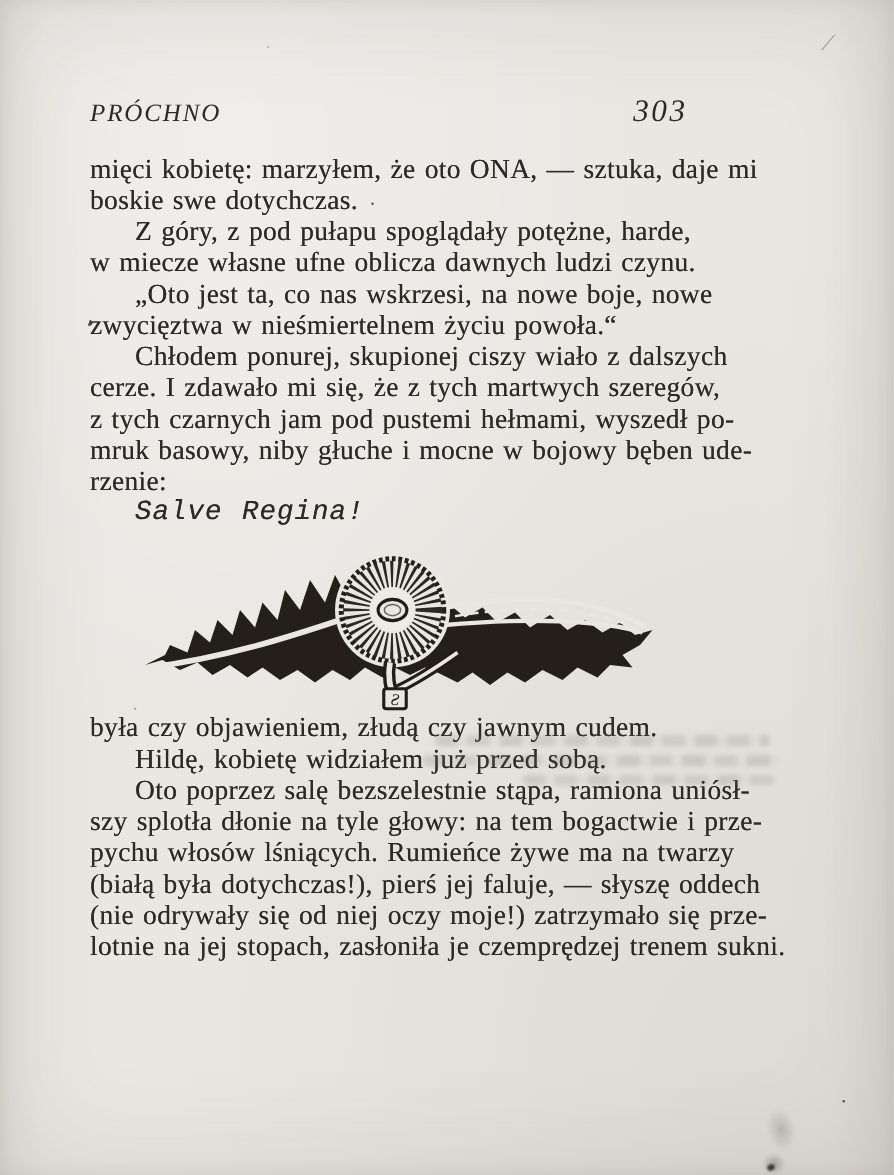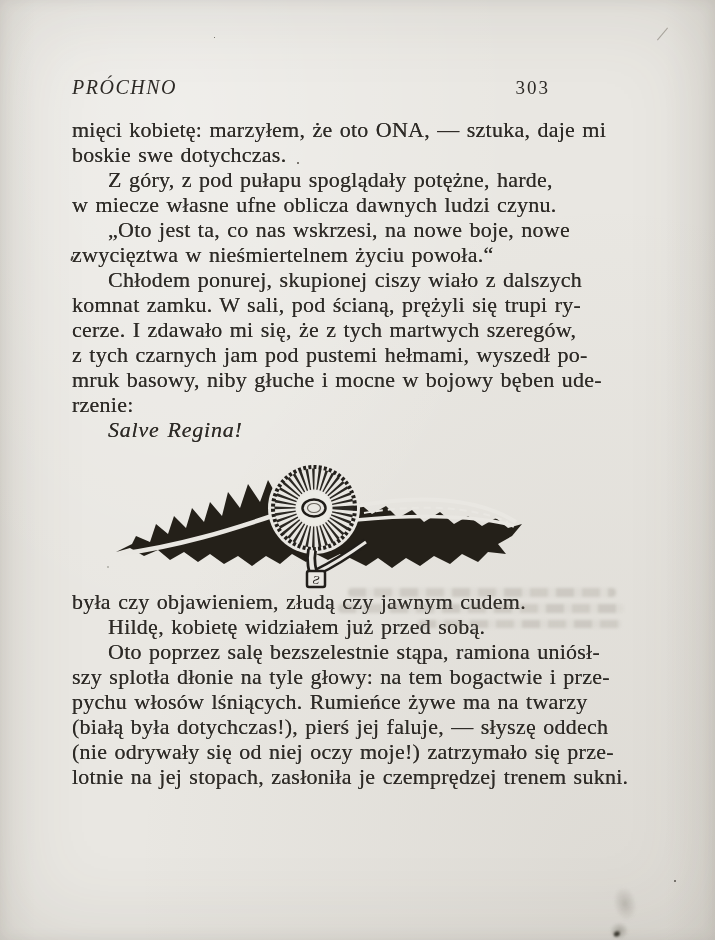--- a/index.html
+++ b/index.html
@@ -22,34 +22,34 @@
     overflow:hidden;
   }
   .content{ width:478px; margin-left:72px; color:#2d2a26; }
   .running-head{
     display:flex; justify-content:space-between; align-items:baseline;
     margin-bottom:18px;
   }
   .book-title{
     font-style:italic; font-size:20px; letter-spacing:1.5px; font-weight:500;
   }
-  .page-number{ font-size:19px; letter-spacing:2px; }
+  .page-number{ font-style:italic; font-size:25px; letter-spacing:2px; }
   p.para{ margin:0; padding:0; }
   .line{
     display:block;
     font-size:22px; line-height:25px;
     letter-spacing:.25px; word-spacing:1.5px;
     text-align:justify; text-align-last:justify;
     white-space:nowrap;
     text-shadow:0 0 .4px rgba(45,42,38,.8);
   }
   .line.last{ text-align-last:left; }
   .line.indent{ text-indent:36px; }
   .line.italic{ font-style:italic; letter-spacing:.8px; }
-  .salve{ margin-top:12px; }
+  .salve{ margin-top:12px;font-family:Liberation Mono, monospace; }
   .vignette{
     position:relative;
     margin:16px 0 0 38px;
     width:420px; height:131px;
   }
   
   .ghost{
     position:absolute;
     border-radius:4px;
     filter:blur(1.6px);
@@ -104,21 +104,20 @@
       <span class="line last">w miecze własne ufne oblicza dawnych ludzi czynu.</span>
     </p>
 
     <p class="para">
       <span class="line indent">„Oto jest ta, co nas wskrzesi, na nowe boje, nowe</span>
       <span class="line last">zwycięztwa w nieśmiertelnem życiu powoła.“</span>
     </p>
 
     <p class="para">
       <span class="line indent">Chłodem ponurej, skupionej ciszy wiało z dalszych</span>
-      <span class="line">komnat zamku. W sali, pod ścianą, prężyli się trupi ry-</span>
       <span class="line">cerze. I zdawało mi się, że z tych martwych szeregów,</span>
       <span class="line">z tych czarnych jam pod pustemi hełmami, wyszedł po-</span>
       <span class="line">mruk basowy, niby głuche i mocne w bojowy bęben ude-</span>
       <span class="line last">rzenie:</span>
     </p>
 
     <p class="para salve">
       <span class="line last indent italic">Salve Regina!</span>
     </p>
 

